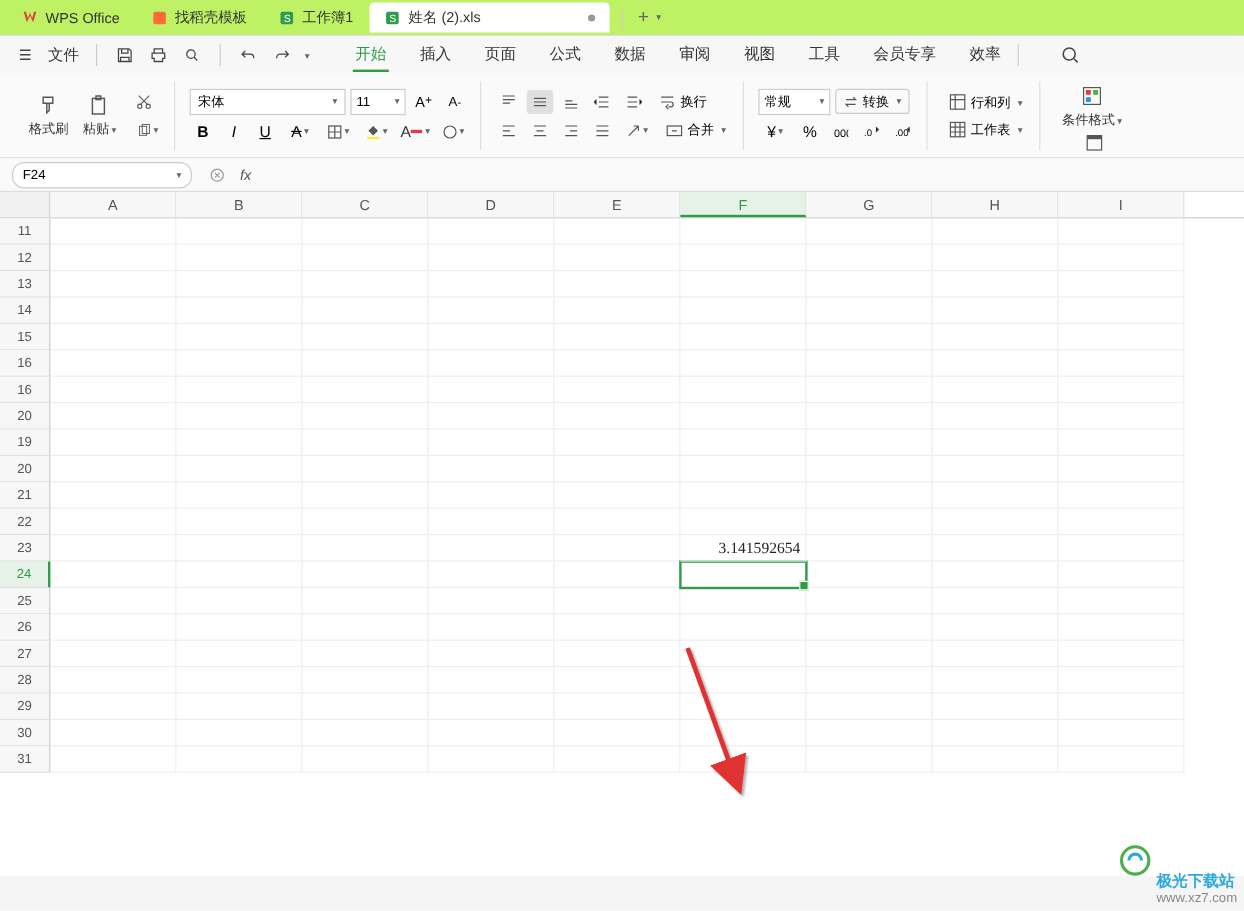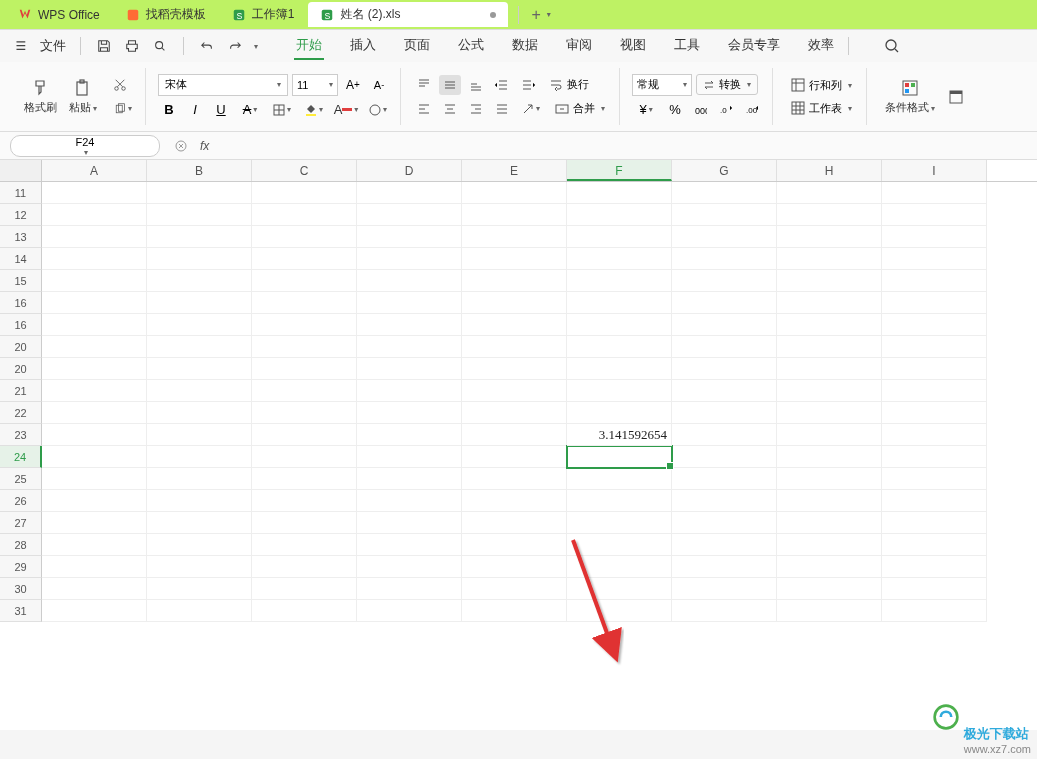--- a/index.html
+++ b/index.html
@@ -29,21 +29,21 @@
 .ribbon-col { display: flex; flex-direction: column; gap: 4px; }
 .ribbon-row { display: flex; align-items: center; gap: 4px; }
 .font-select { width: 130px; height: 22px; border: 1px solid #ccc; background: #fff; font-size: 11px; padding: 0 6px; display: flex; align-items: center; justify-content: space-between; }
 .size-select { width: 46px; height: 22px; border: 1px solid #ccc; background: #fff; font-size: 11px; padding: 0 4px; display: flex; align-items: center; justify-content: space-between; }
 .tiny-btn { width: 22px; height: 20px; display: inline-flex; align-items: center; justify-content: center; cursor: pointer; font-size: 13px; }
 .tiny-btn.dd { width: 28px; }
 .dd-arrow { font-size: 8px; margin-left: 2px; color: #666; }
 .fmt-select { width: 60px; height: 22px; border: 1px solid #ccc; background: #fff; font-size: 11px; padding: 0 4px; display: flex; align-items: center; justify-content: space-between; }
 .wide-btn { display: flex; align-items: center; gap: 4px; padding: 2px 6px; font-size: 11px; cursor: pointer; }
 .namebox-row { display: flex; align-items: center; height: 28px; background: #fafafa; border-bottom: 1px solid #ddd; padding: 0 10px; gap: 10px; }
-.namebox { width: 150px; height: 22px; border: 1px solid #ccc; background: #fff; display: flex; align-items: center; justify-content: space-between; padding: 0 8px; font-size: 11px; border-radius: 10px; flex-direction: column; }
+.namebox { width: 150px; height: 22px; border: 1px solid #ccc; background: #fff; display: flex; align-items: center; justify-content: space-between; padding: 0 8px; font-size: 11px; border-radius: 10px; }
 .formula-bar { flex: 1; display: flex; align-items: center; gap: 8px; }
 .fx-icon { font-style: italic; font-size: 12px; color: #555; }
 .formula-input { flex: 1; height: 22px; border: none; background: transparent; font-size: 12px; }
 .grid-area { position: relative; background: #fff; height: 570px; overflow: hidden; }
 .col-headers { display: flex; height: 22px; border-bottom: 1px solid #ccc; }
 .corner { width: 42px; border-right: 1px solid #ccc; background: #f0f0f0; }
 .col-h { width: 105px; border-right: 1px solid #e0e0e0; text-align: center; font-size: 12px; color: #555; background: #f7f7f7; line-height: 22px; }
 .col-h.sel { background: #e6f2e8; color: #2e9c4a; border-bottom: 2px solid #2e9c4a; }
 .rows { }
 .row { display: flex; height: 22px; }
@@ -374,21 +374,21 @@
           <svg width="14" height="14" viewBox="0 0 14 14">
             <rect x="1" y="1" width="12" height="12" fill="none" stroke="#555"></rect>
             <path stroke="#555" d="M1 5h12 M1 9h12 M5 1v12 M9 1v12"></path>
           </svg>
           <span>工作表</span>
           <span class="dd-arrow">▾</span>
         </span>
     </div>
   </div>
 
-  <div class="ribbon-group" style="border-right:none;">
+  <div class="ribbon-group" style="border-right:none;flex-direction:column;">
     <div class="ribbon-btn-v">
       <span class="icn">
           <svg width="18" height="18" viewBox="0 0 18 18">
             <rect x="2" y="2" width="14" height="14" fill="none" stroke="#555"></rect>
             <rect x="4" y="4" width="4" height="4" fill="#e03e3e"></rect>
             <rect x="10" y="4" width="4" height="4" fill="#4caf50"></rect>
             <rect x="4" y="10" width="4" height="4" fill="#2196f3"></rect>
           </svg>
         </span>
       <span class="ribbon-label"><span>条件格式</span><span class="dd-arrow">▾</span></span>
@@ -525,20 +525,32 @@
         <div class="cell"></div>
         <div class="cell"></div>
         <div class="cell"></div>
         <div class="cell"></div>
         <div class="cell"></div>
         <div class="cell"></div>
         <div class="cell"></div>
         <div class="cell"></div>
       </div>
       <div class="row">
+        <div class="row-h">19</div>
+        <div class="cell"></div>
+        <div class="cell"></div>
+        <div class="cell"></div>
+        <div class="cell"></div>
+        <div class="cell"></div>
+        <div class="cell"></div>
+        <div class="cell"></div>
+        <div class="cell"></div>
+        <div class="cell"></div>
+      </div>
+      <div class="row">
         <div class="row-h">20</div>
         <div class="cell"></div>
         <div class="cell"></div>
         <div class="cell"></div>
         <div class="cell"></div>
         <div class="cell"></div>
         <div class="cell"></div>
         <div class="cell"></div>
         <div class="cell"></div>
         <div class="cell"></div>

